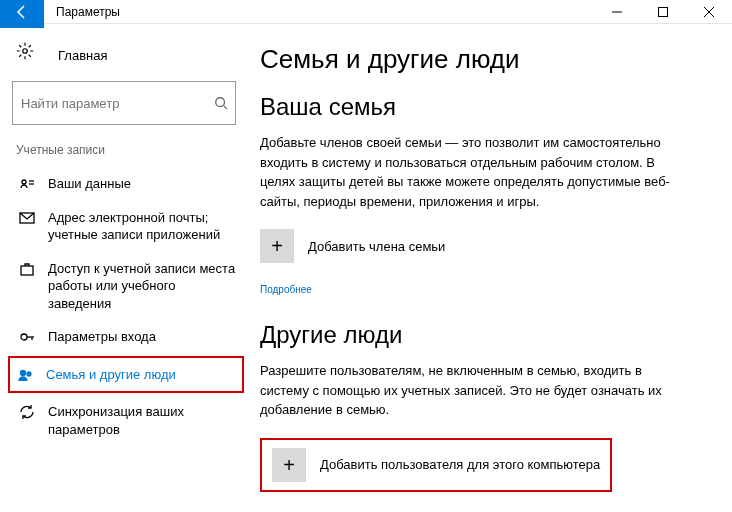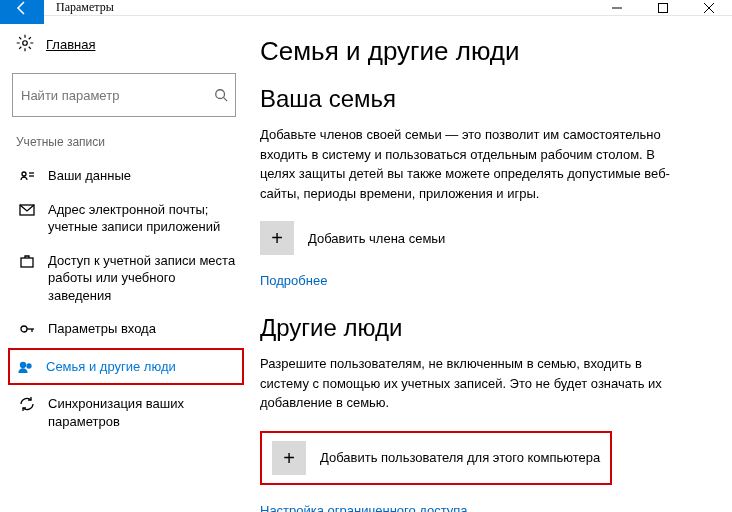--- a/index.html
+++ b/index.html
@@ -1,27 +1,27 @@
 <!DOCTYPE html>
 <html><head>
 <meta charset="utf-8">
 <style>
 * { box-sizing: border-box; margin: 0; padding: 0; }
 body { font-family: "Segoe UI", Tahoma, sans-serif; font-size: 13px; color: #000; background: #fff; width: 732px; height: 512px; overflow: hidden; }
 
-.titlebar { height: 16px; background: #fff; display: flex; align-items: center; border-bottom: 1px solid #e5e5e5; font-family: Liberation Serif, serif; }
+.titlebar { height: 24px; background: #fff; display: flex; align-items: center; border-bottom: 1px solid #e5e5e5; }
 .back-btn { width: 44px; height: 32px; background: #0078d7; color: #fff; display: flex; align-items: center; justify-content: center; }
 .back-btn svg { width: 16px; height: 16px; }
 .title-text { margin-left: 12px; font-size: 12px; flex: 1; }
 .win-controls { display: flex; }
 .win-btn { width: 46px; height: 32px; display: flex; align-items: center; justify-content: center; color: #000; font-size: 14px; }
 
 .main { display: flex; height: calc(100% - 32px); }
 .sidebar { width: 248px; padding: 12px 0 0 12px; }
-.home-btn { display: flex; align-items: center; gap: 12px; padding: 6px 4px; margin-bottom: 12px; text-decoration: underline; }
+.home-btn { display: flex; align-items: flex-end; gap: 24px; padding: 6px 4px; margin-bottom: 12px; }
 .gear-icon { width: 18px; height: 18px; }
 
 .search-box { width: 224px; height: 44px; border: 1px solid #999; display: flex; align-items: center; margin-bottom: 18px; }
 .search-input { border: none; outline: none; flex: 1; padding: 0 8px; font-size: 13px; color: #666; background: transparent; font-family: inherit; }
 .search-icon { width: 28px; display: flex; align-items: center; justify-content: center; color: #666; }
 
 .sidebar-heading { font-size: 12px; color: #666; margin-bottom: 10px; padding-left: 4px; }
 .nav-item { display: flex; align-items: flex-start; gap: 12px; padding: 8px 6px; cursor: pointer; line-height: 1.35; max-width: 232px; }
 .nav-item .ic { width: 18px; flex: 0 0 18px; margin-top: 1px; display: flex; align-items: center; justify-content: center; }
 .nav-item .lbl { flex: 1; }
@@ -32,21 +32,21 @@
 
 .content { flex: 1; padding: 20px 26px 0 12px; }
 h1 { font-size: 26px; font-weight: 300; margin-bottom: 18px; }
 h2 { font-size: 24px; font-weight: 400; margin-bottom: 12px; margin-top: 4px; }
 .body-text { font-size: 13px; line-height: 1.5; margin-bottom: 18px; color: #000; max-width: 420px; }
 
 .add-row { display: flex; align-items: center; gap: 14px; margin-bottom: 18px; }
 .plus-btn { width: 34px; height: 34px; background: #d9d9d9; display: flex; align-items: center; justify-content: center; font-size: 20px; color: #000; line-height: 1; }
 .add-lbl { font-size: 13px; }
 
-.linklike { color: #0067c0; font-size: 13px; display: inline-block; margin-bottom: 22px; cursor: pointer; }
+.linklike { color: #0067c0; font-size: 10px; display: inline-block; margin-bottom: 22px; cursor: pointer; }
 
 .highlight-box-content { border: 2px solid #d00000; padding: 8px 10px; display: inline-flex; align-items: center; gap: 14px; margin-bottom: 18px; }
 </style>
 </head>
 <body>
 
 <div class="titlebar">
   <div class="back-btn">
     <svg viewBox="0 0 16 16" fill="none" stroke="#fff" stroke-width="1.5">
         <path d="M10 2 L4 8 L10 14"></path>

